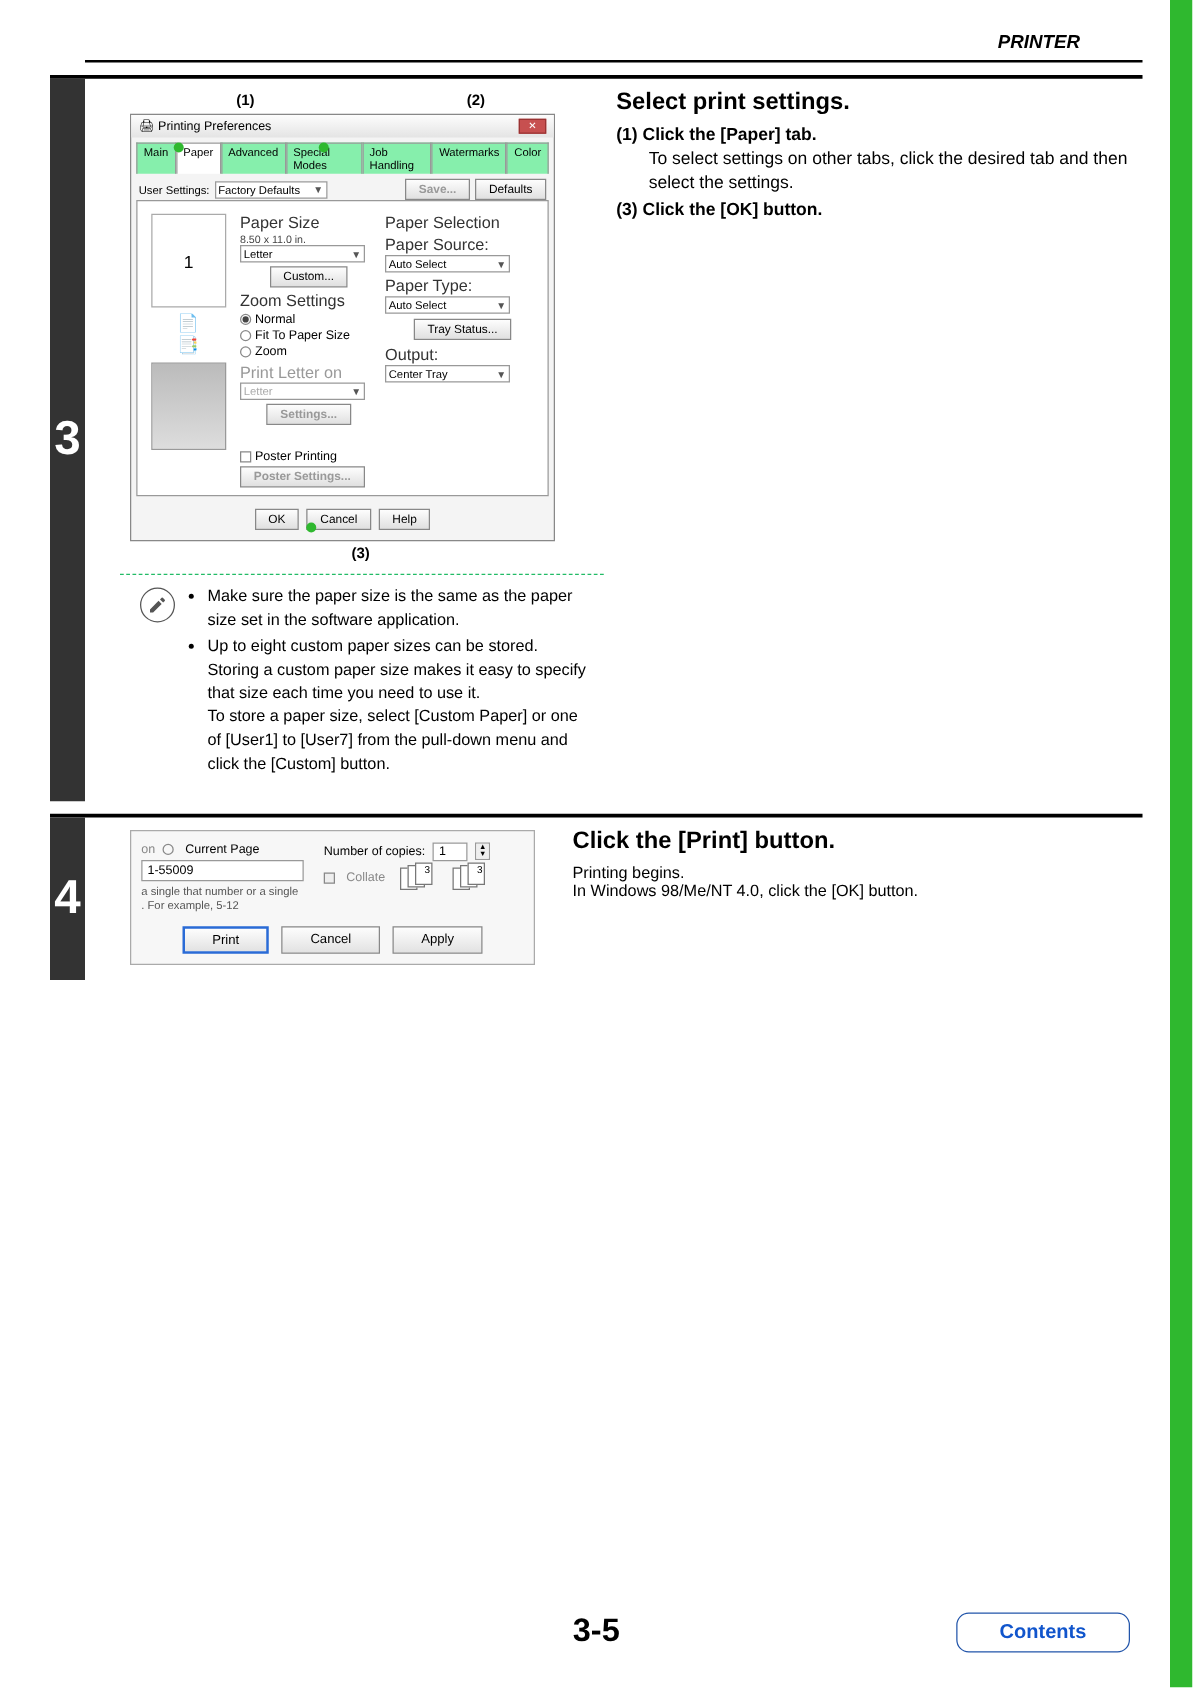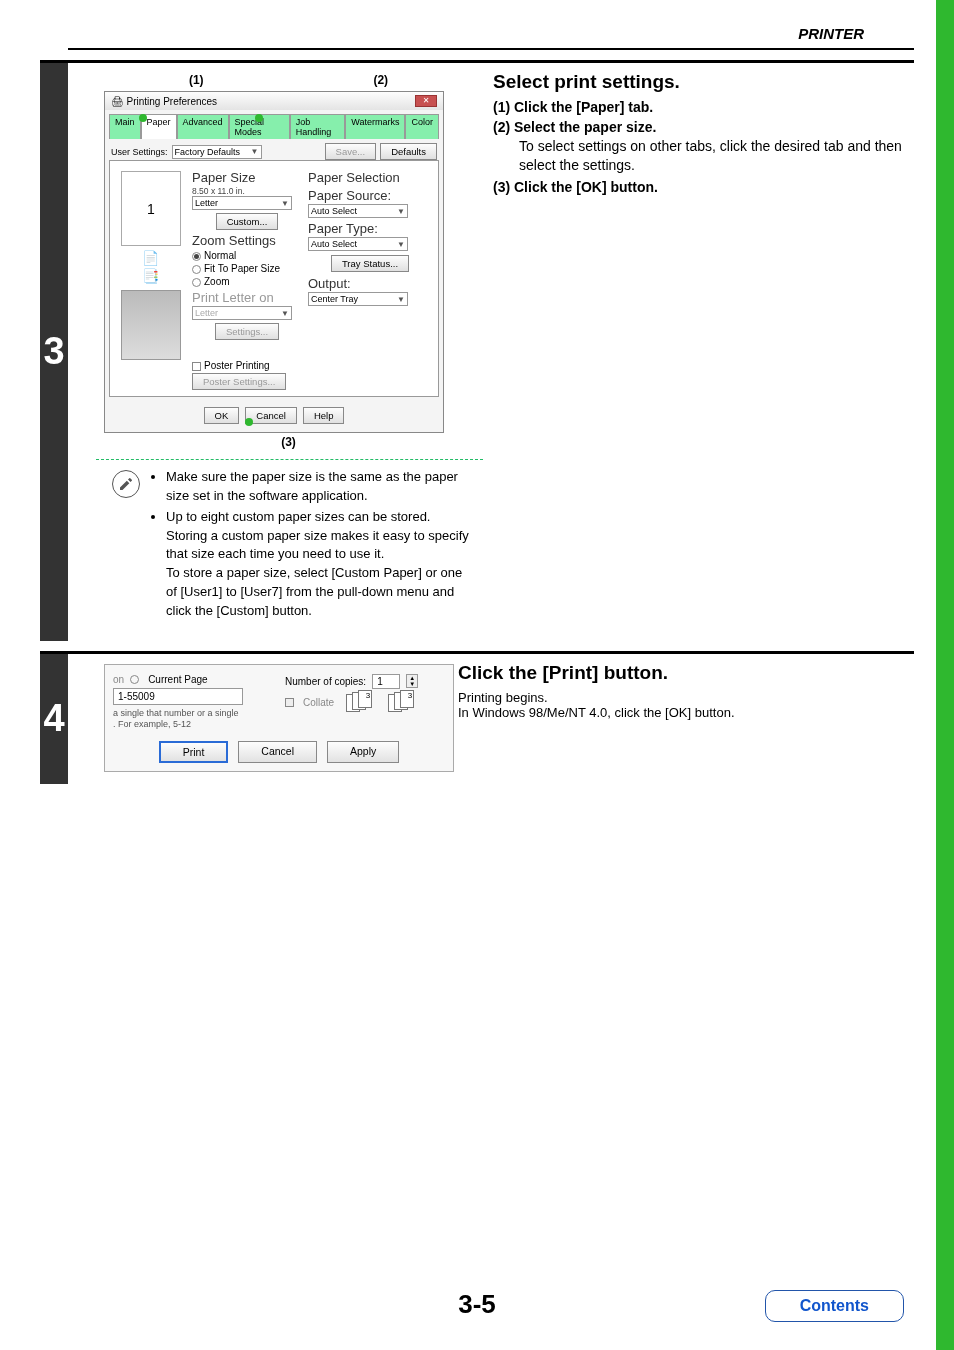--- a/index.html
+++ b/index.html
@@ -117,21 +117,21 @@
   .combo {
     border:1px solid #999;background:#fff;display:inline-flex;
     justify-content:space-between;align-items:center;
     padding:1px 2px;font-size:9px;min-width:90px;
   }
   .combo .arrow{font-size:8px;color:#555;margin-left:4px;}
   .btn {
     border:1px solid #888;background:linear-gradient(#fdfdfd,#e0e0e0);
     padding:2px 10px;font-size:9.5px;display:inline-block;
   }
-  .btn.disabled{color:#999;}
+  .btn.disabled{color:#999;font-weight:bold;}
   .btnrow{display:flex;gap:6px;justify-content:center;padding:6px 0 8px;}
   .preview{
     border:1px solid #aaa;width:60px;height:75px;background:#fff;
     display:flex;align-items:center;justify-content:center;font-size:14px;
     margin:4px auto;
   }
   .printer-ic{
     width:60px;height:70px;margin:6px auto 0;background:
       linear-gradient(#bbb,#ddd);
     border:1px solid #999;
@@ -158,21 +158,21 @@
     width:28px;height:28px;border:1.5px solid #555;border-radius:50%;
     display:flex;align-items:center;justify-content:center;flex:none;
     margin-top:2px;
   }
   .note-icon svg{width:16px;height:16px;}
   .note-text{font-size:13px;line-height:1.45;}
   .note-text li{margin-left:14px;list-style:disc;margin-bottom:2px;}
   
   .win4{
     border:1px solid #aaa;background:#f7f7f7;font-size:10px;
-    width:350px;padding:6px 8px 8px;
+    width:324px;padding:6px 8px 8px;
   }
   .win4 .row{display:flex;align-items:center;gap:6px;margin:3px 0;}
   .spin{border:1px solid #999;background:#fff;padding:1px 4px;width:28px;display:inline-block;text-align:left;}
   .spinbtns{display:inline-flex;flex-direction:column;border:1px solid #999;}
   .spinbtns span{font-size:6px;line-height:6px;padding:0 2px;background:#eee;}
   .collate-ic{
     display:inline-block;width:30px;height:22px;position:relative;margin-left:6px;
   }
   .collate-ic .pg{
     position:absolute;border:1px solid #777;background:#fff;width:14px;height:18px;
@@ -324,21 +324,20 @@
                 <span>To store a paper size, select [Custom Paper] or one of [User1] to [User7] from the pull-down menu and click the [Custom] button.</span>
               </li>
             </ul>
           </div>
         </div>
       </div>
 
       <div class="instr-col">
         <h2>Select print settings.</h2>
         <div class="sub">(1)  Click the [Paper] tab.</div>
-        <div class="sub">(2)  Select the paper size.</div>
         <div class="detail">To select settings on other tabs, click the desired tab and then select the settings.</div>
         <div class="sub">(3)  Click the [OK] button.</div>
       </div>
     </div>
   </div>
 
   <div class="step-row">
     <div class="step-num">4</div>
     <div class="step-body">
       <div class="shot-col">

